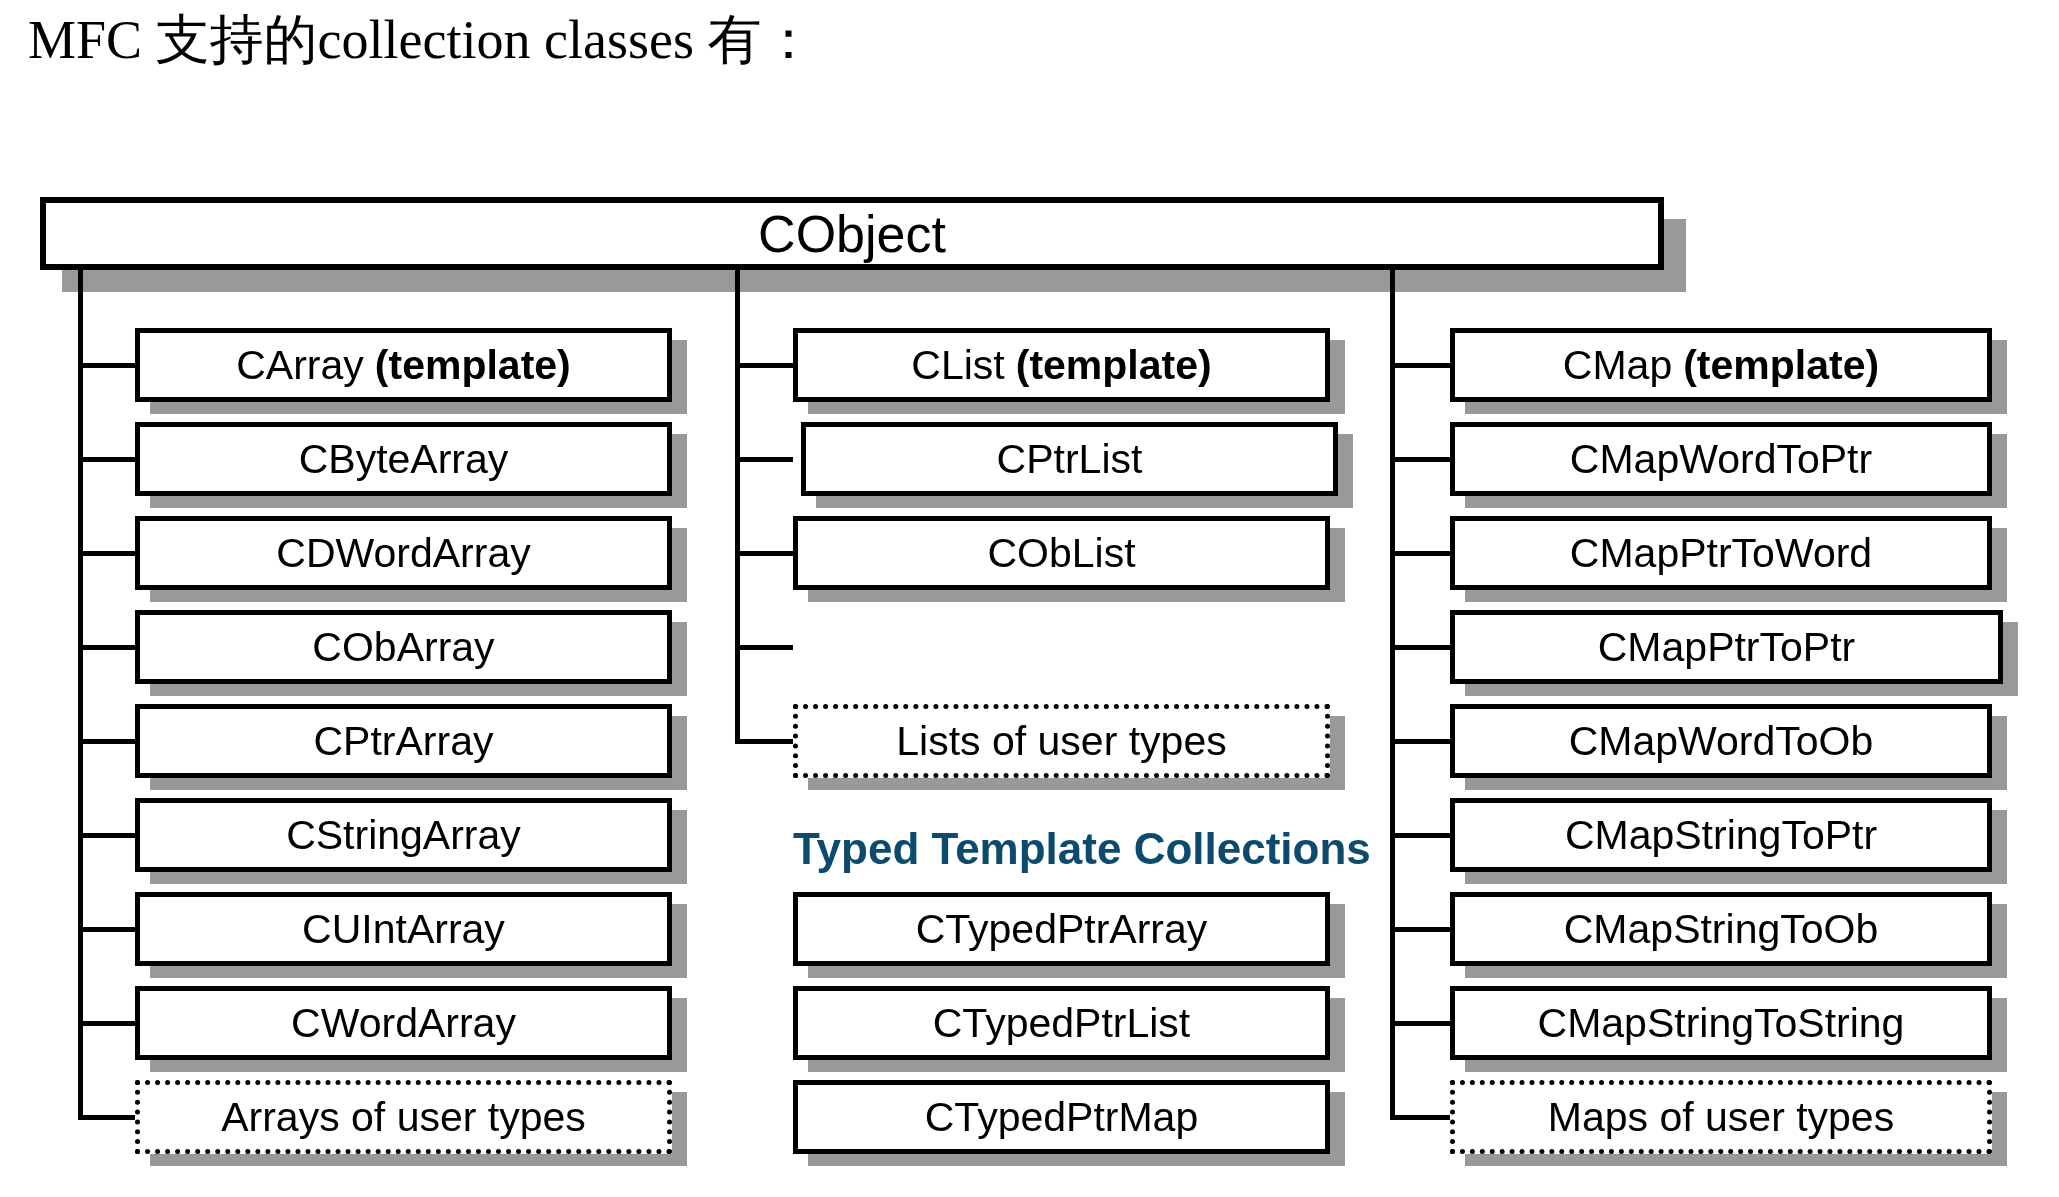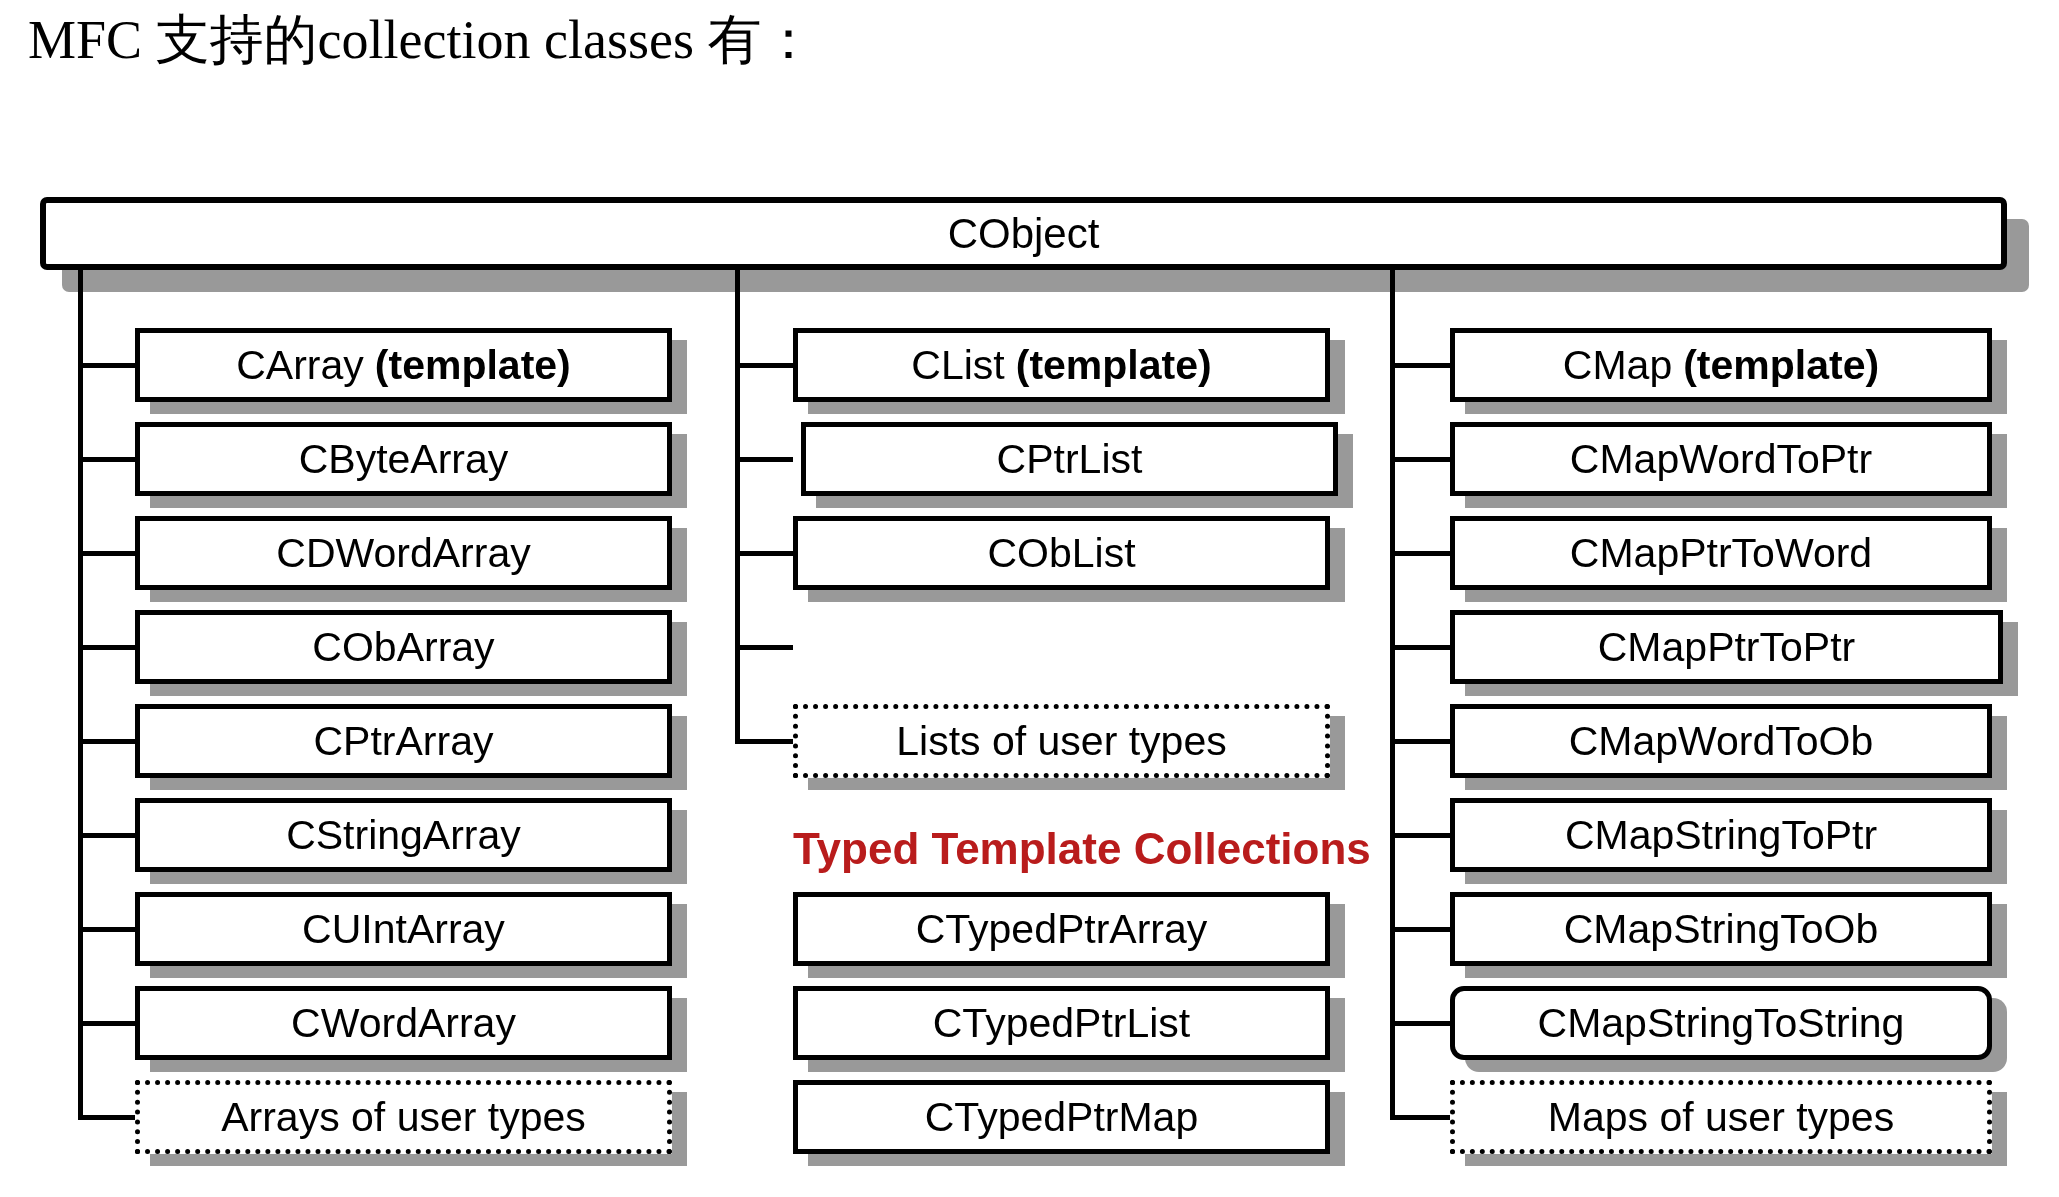--- a/index.html
+++ b/index.html
@@ -7,25 +7,25 @@
         font-family:"Liberation Sans","DejaVu Sans",sans-serif;color:#000;}
   #title{position:absolute;left:28px;top:4px;
          font-family:"Liberation Serif","DejaVu Serif",serif;
          font-size:54px;white-space:nowrap;color:#000;}
   .box{position:absolute;background:#fff;border:5px solid #000;box-sizing:border-box;
        display:flex;align-items:center;justify-content:center;
        font-size:41px;line-height:1;white-space:nowrap;color:#000;}
   .box.shadow{box-shadow:15px 12px 0 0 var(--shadow,#999);}
   .box.dotted{border-style:dotted;border-width:5px;}
   .box b{font-weight:bold;margin-left:11px;}
-  #root-box{left:40px;top:197px;width:1967px;height:73px;font-size:42px;
-            border-width:6px;box-shadow:22px 22px 0 0 var(--shadow,#999);border-radius:7px;}
+  #root-box{left:40px;top:197px;width:1624px;height:73px;font-size:52px;
+            border-width:6px;box-shadow:22px 22px 0 0 var(--shadow,#999);}
   .line{position:absolute;background:#000;}
   #typed-heading{position:absolute;left:793px;top:824px;width:537px;
-                 font-weight:bold;font-size:44px;line-height:1.15;white-space:nowrap;color:#b91c1c;}
+                 font-weight:bold;font-size:44px;line-height:1.15;white-space:nowrap;color:#0c4a6e;}
 </style>
 </head>
 <body>
 
 <div id="page">
   <div id="title">MFC 支持的collection classes 有：</div>
 
   <div class="box" id="root-box">
     <span>CObject</span>
   </div>
@@ -111,21 +111,21 @@
     </div>
     <div class="line" style="left: 1390px; top: 738.5px; width: 60px; height: 5px;"></div>
     <div class="box shadow" style="left: 1450px; top: 798px; width: 542px; height: 74px;">
       <span>CMapStringToPtr</span>
     </div>
     <div class="line" style="left: 1390px; top: 832.5px; width: 60px; height: 5px;"></div>
     <div class="box shadow" style="left: 1450px; top: 892px; width: 542px; height: 74px;">
       <span>CMapStringToOb</span>
     </div>
     <div class="line" style="left: 1390px; top: 926.5px; width: 60px; height: 5px;"></div>
-    <div class="box shadow" style="left: 1450px; top: 986px; width: 542px; height: 74px; border-radius: 14px;">
+    <div class="box shadow" style="left: 1450px; top: 986px; width: 542px; height: 74px;">
       <span>CMapStringToString</span>
     </div>
     <div class="line" style="left: 1390px; top: 1020.5px; width: 60px; height: 5px;"></div>
     <div class="box shadow dotted" style="left: 1450px; top: 1080px; width: 542px; height: 74px;">
       <span>Maps of user types</span>
     </div>
     <div class="line" style="left: 1390px; top: 1114.5px; width: 60px; height: 5px;"></div>
     <div class="line" style="left: 1390px; top: 270px; width: 5px; height: 849.5px;"></div>
     <div class="box shadow" style="left: 793px; top: 892px; width: 537px; height: 74px;">
       <span>CTypedPtrArray</span>

